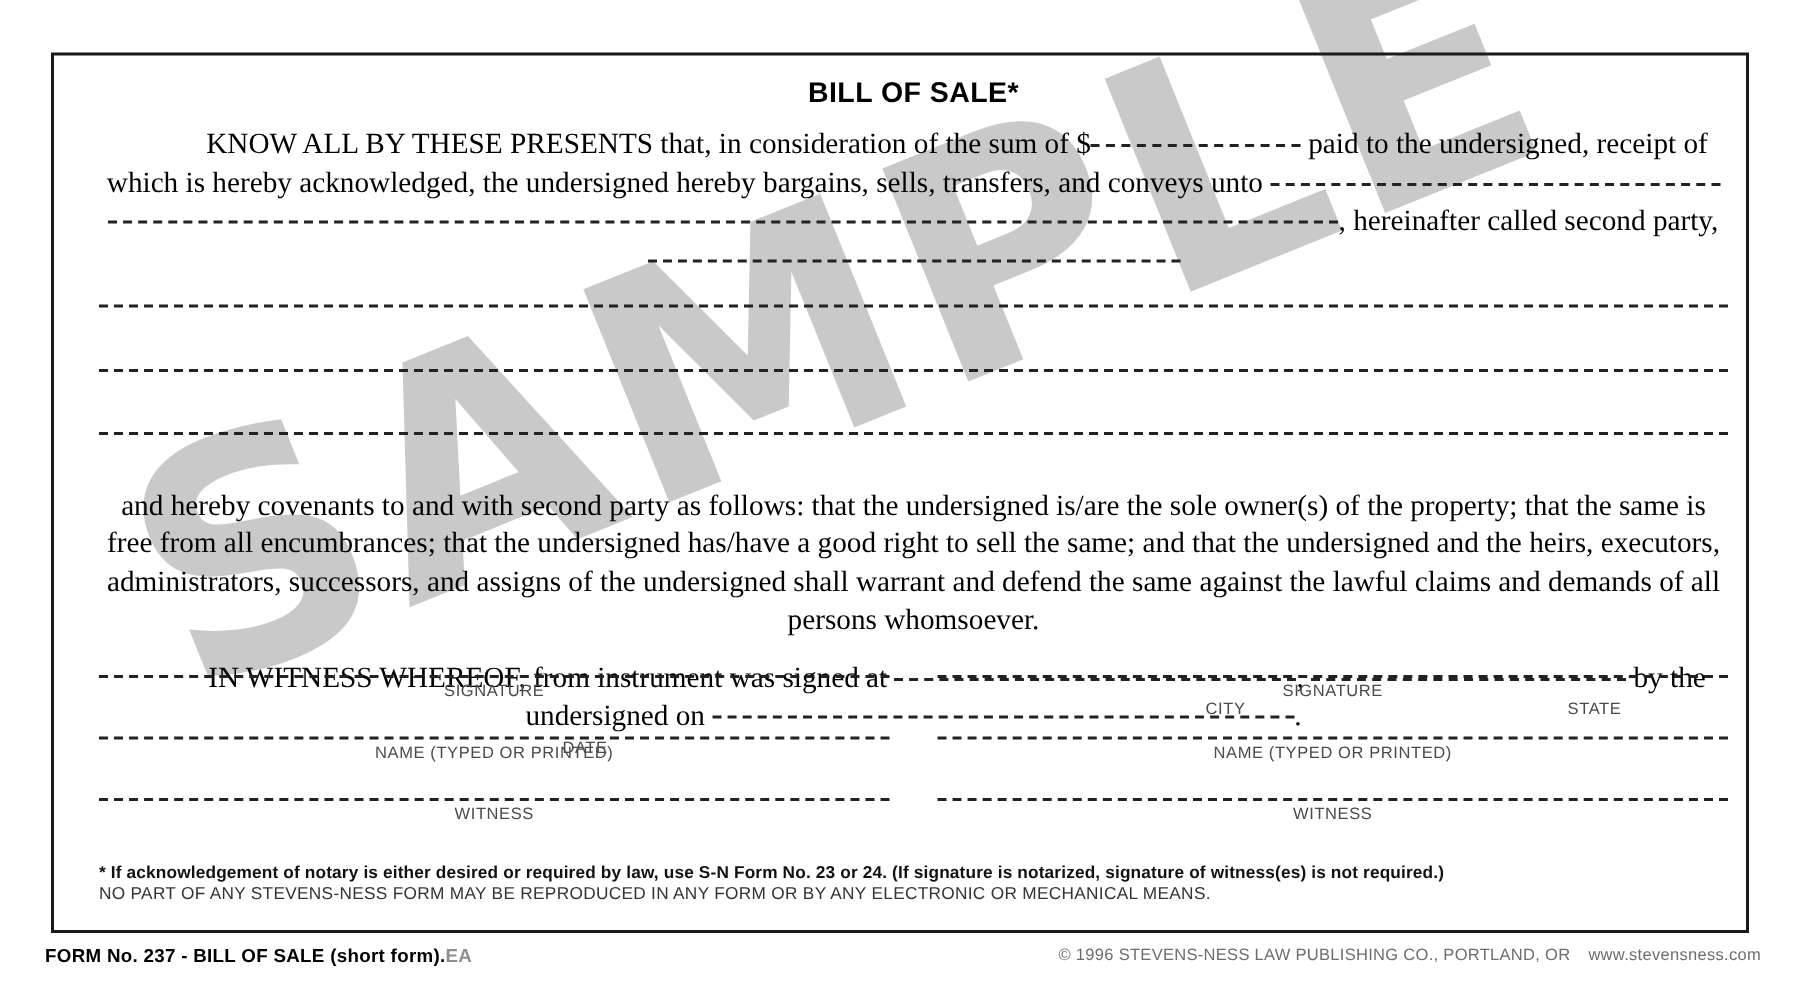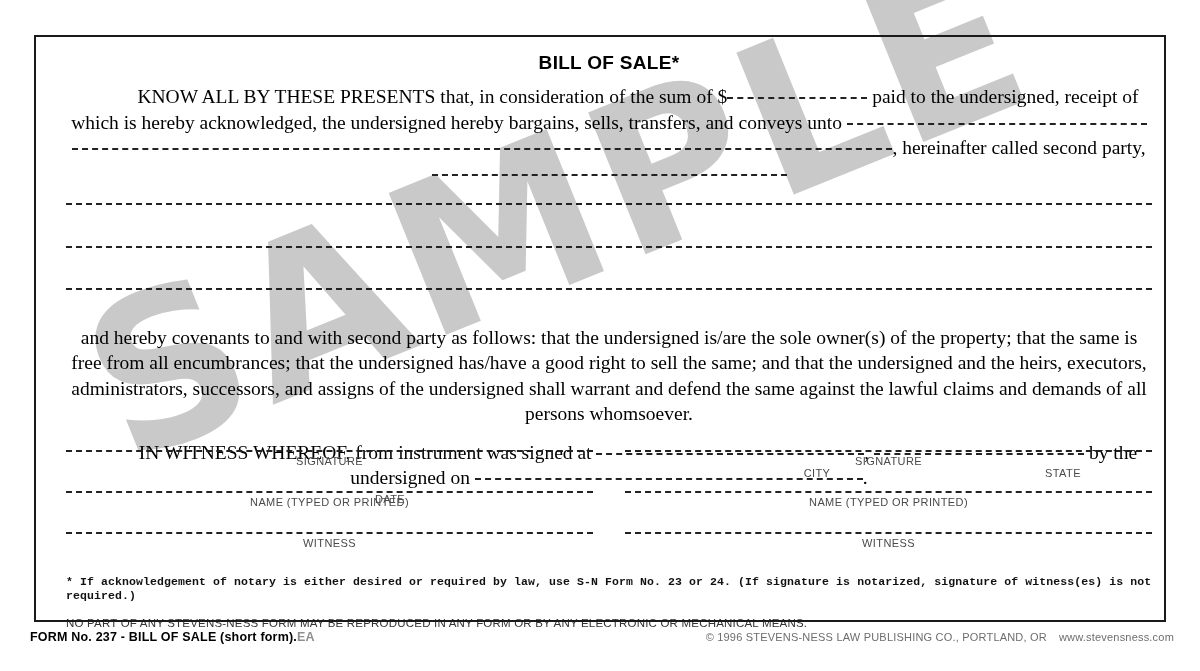--- a/index.html
+++ b/index.html
@@ -152,23 +152,22 @@
     right: 22px;
     top: 540px;
   }
   .note {
     font-family: "Liberation Sans", sans-serif;
     font-size: 11.5px;
     color: #111;
     letter-spacing: 0.1px;
     line-height: 14px;
   }
-  .note.bold { font-weight: bold; font-family: Liberation Mono, monospace; }
+  .note.bold { font-weight: bold; }
   .note.second {
-    margin-top: 13px;
     color: #333;
     font-weight: normal;
     letter-spacing: 0.2px;
   }
 
   
   #bottom-strip {
     position: absolute;
     left: 0;
     top: 630px;

